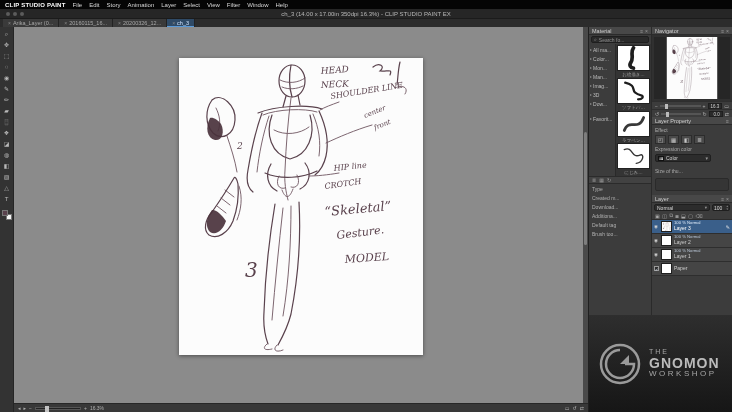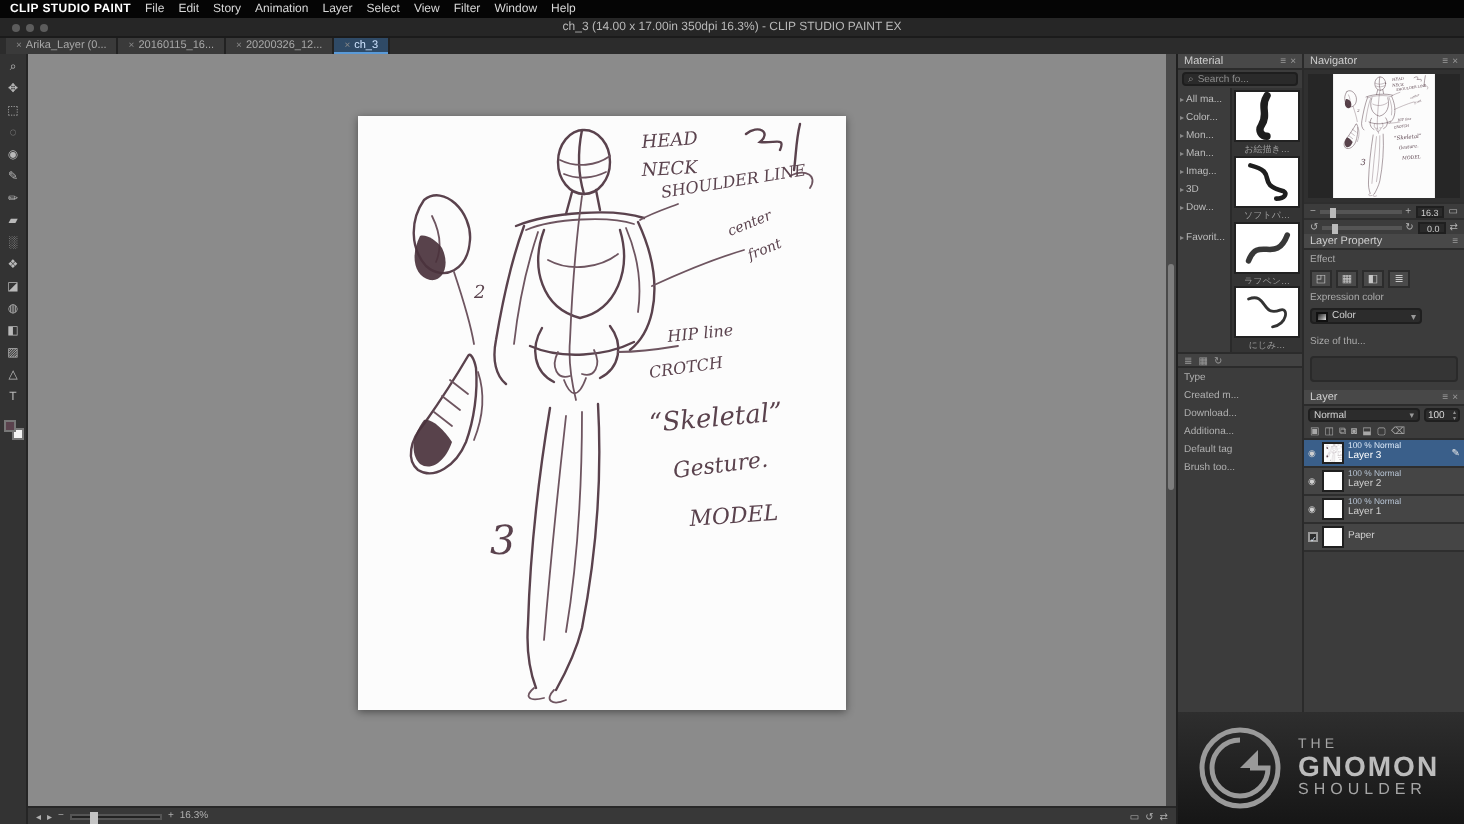--- a/index.html
+++ b/index.html
@@ -126,21 +126,21 @@
   .layer-thumb svg { display:block; width:11px; height:11px; }
   .layer-meta { display:flex; flex-direction:column; line-height:1.15; min-width:0; }
   .layer-info { font-size:4.2px; color:#b9c6d6; white-space:nowrap; }
   .layer-row.selected .layer-info { color:#dce9f8; }
   .layer-name { font-size:5px; white-space:nowrap; }
   .layer-edit { margin-left:auto; font-size:5px; color:#e8e8e8; }
   .paper-check { width:5px; height:5px; border:1px solid #9a9a9a; background:#2c2c2c; color:#d8e6f6;
                  font-size:4px; line-height:5px; text-align:center; }
 
   
-  .watermark { position:absolute; left:0; right:0; bottom:0; height:56px; z-index:5;
+  .watermark { position:absolute; left:0; right:0; bottom:0; height:97px; z-index:5;
                background:linear-gradient(180deg,#2e2e2e,#161616); display:flex; align-items:center;
                gap:6px; padding:0 8px; }
   .wm-text { display:flex; flex-direction:column; color:#a6a6a6; line-height:1.05; }
   .wm-line1 { font-size:7px; letter-spacing:2px; }
   .wm-line2 { font-size:14px; font-weight:bold; letter-spacing:1px; color:#bcbcbc; }
   .wm-line3 { font-size:8px; letter-spacing:2.5px; }
 
   
   .sk path, .sk ellipse { fill:none; stroke:#5a424d; stroke-width:1.2; stroke-linecap:round; }
   .sk path.thin { stroke-width:0.9; stroke:#6e5560; }
@@ -536,19 +536,19 @@
 
       <div class="watermark">
         <svg width="46" height="46" viewBox="0 0 46 46">
           <circle cx="23" cy="23" r="19" fill="none" stroke="#9a9a9a" stroke-width="2.5"></circle>
           <path d="M23,9 A14,14 0 1 0 37,23 L28,23" fill="none" stroke="#9a9a9a" stroke-width="2.5"></path>
           <path d="M23,23 L32,14 L32,23 Z" fill="#9a9a9a"></path>
         </svg>
         <div class="wm-text">
           <span class="wm-line1">THE</span>
           <span class="wm-line2">GNOMON</span>
-          <span class="wm-line3">SHOULDER</span>
+          <span class="wm-line3">WORKSHOP</span>
         </div>
       </div>
 
     </div>
   </div>
 </div>
 
 </body></html>

